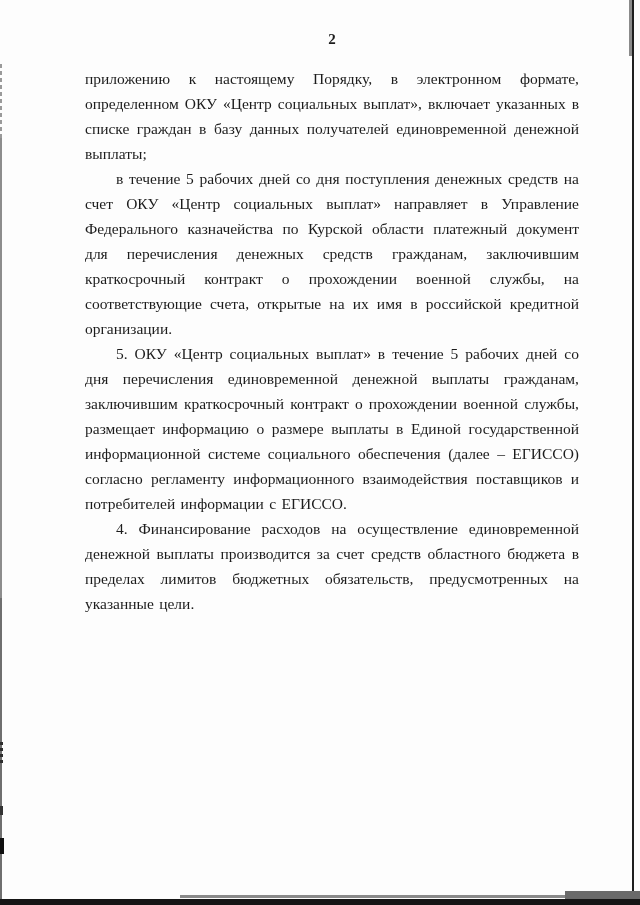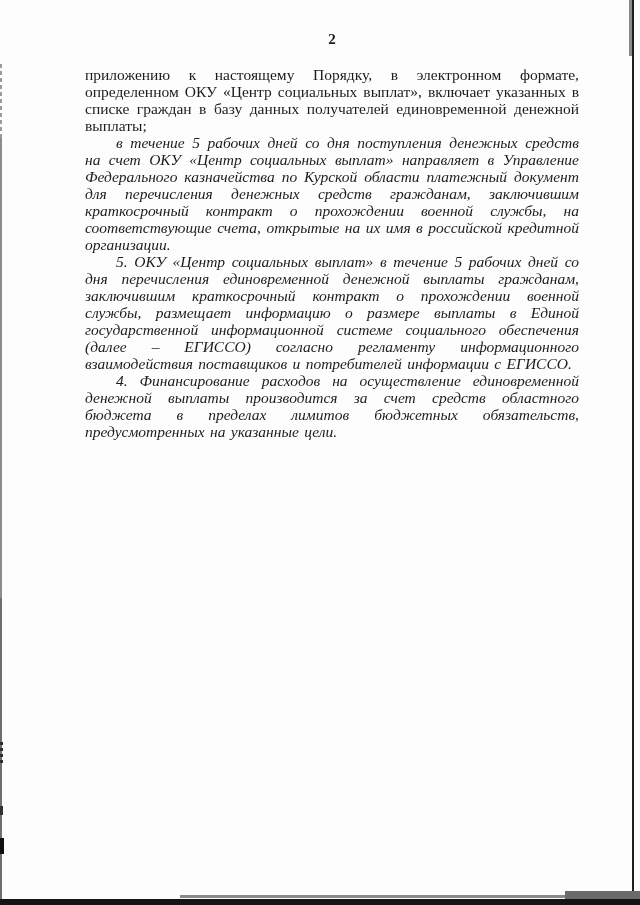--- a/index.html
+++ b/index.html
@@ -18,25 +18,25 @@
   .page-number{
     text-align:center;
     font-size:15px;
     font-weight:600;
     line-height:18px;
     margin:0 0 18px 0;
   }
   .para{
     margin:0;
     font-size:15.5px;
-    line-height:17px;
+    line-height:25px;
     text-align:justify;
     word-spacing:1.5px;
   }
-  .para.indent{text-indent:31px;font-style:italic;}
+  .para.indent{text-indent:31px;}
 
   
   .art{position:absolute;}
   .edge-left-dashed{
     left:0;top:64px;width:2px;height:74px;
     background:repeating-linear-gradient(to bottom,#9a9a9a 0 4px,rgba(0,0,0,0) 4px 7px);
   }
   .edge-left-solid{
     left:0;top:138px;width:2px;height:767px;
     background:linear-gradient(to bottom,#8d8d8d 0 60%,#6f6f6f 60% 100%);

